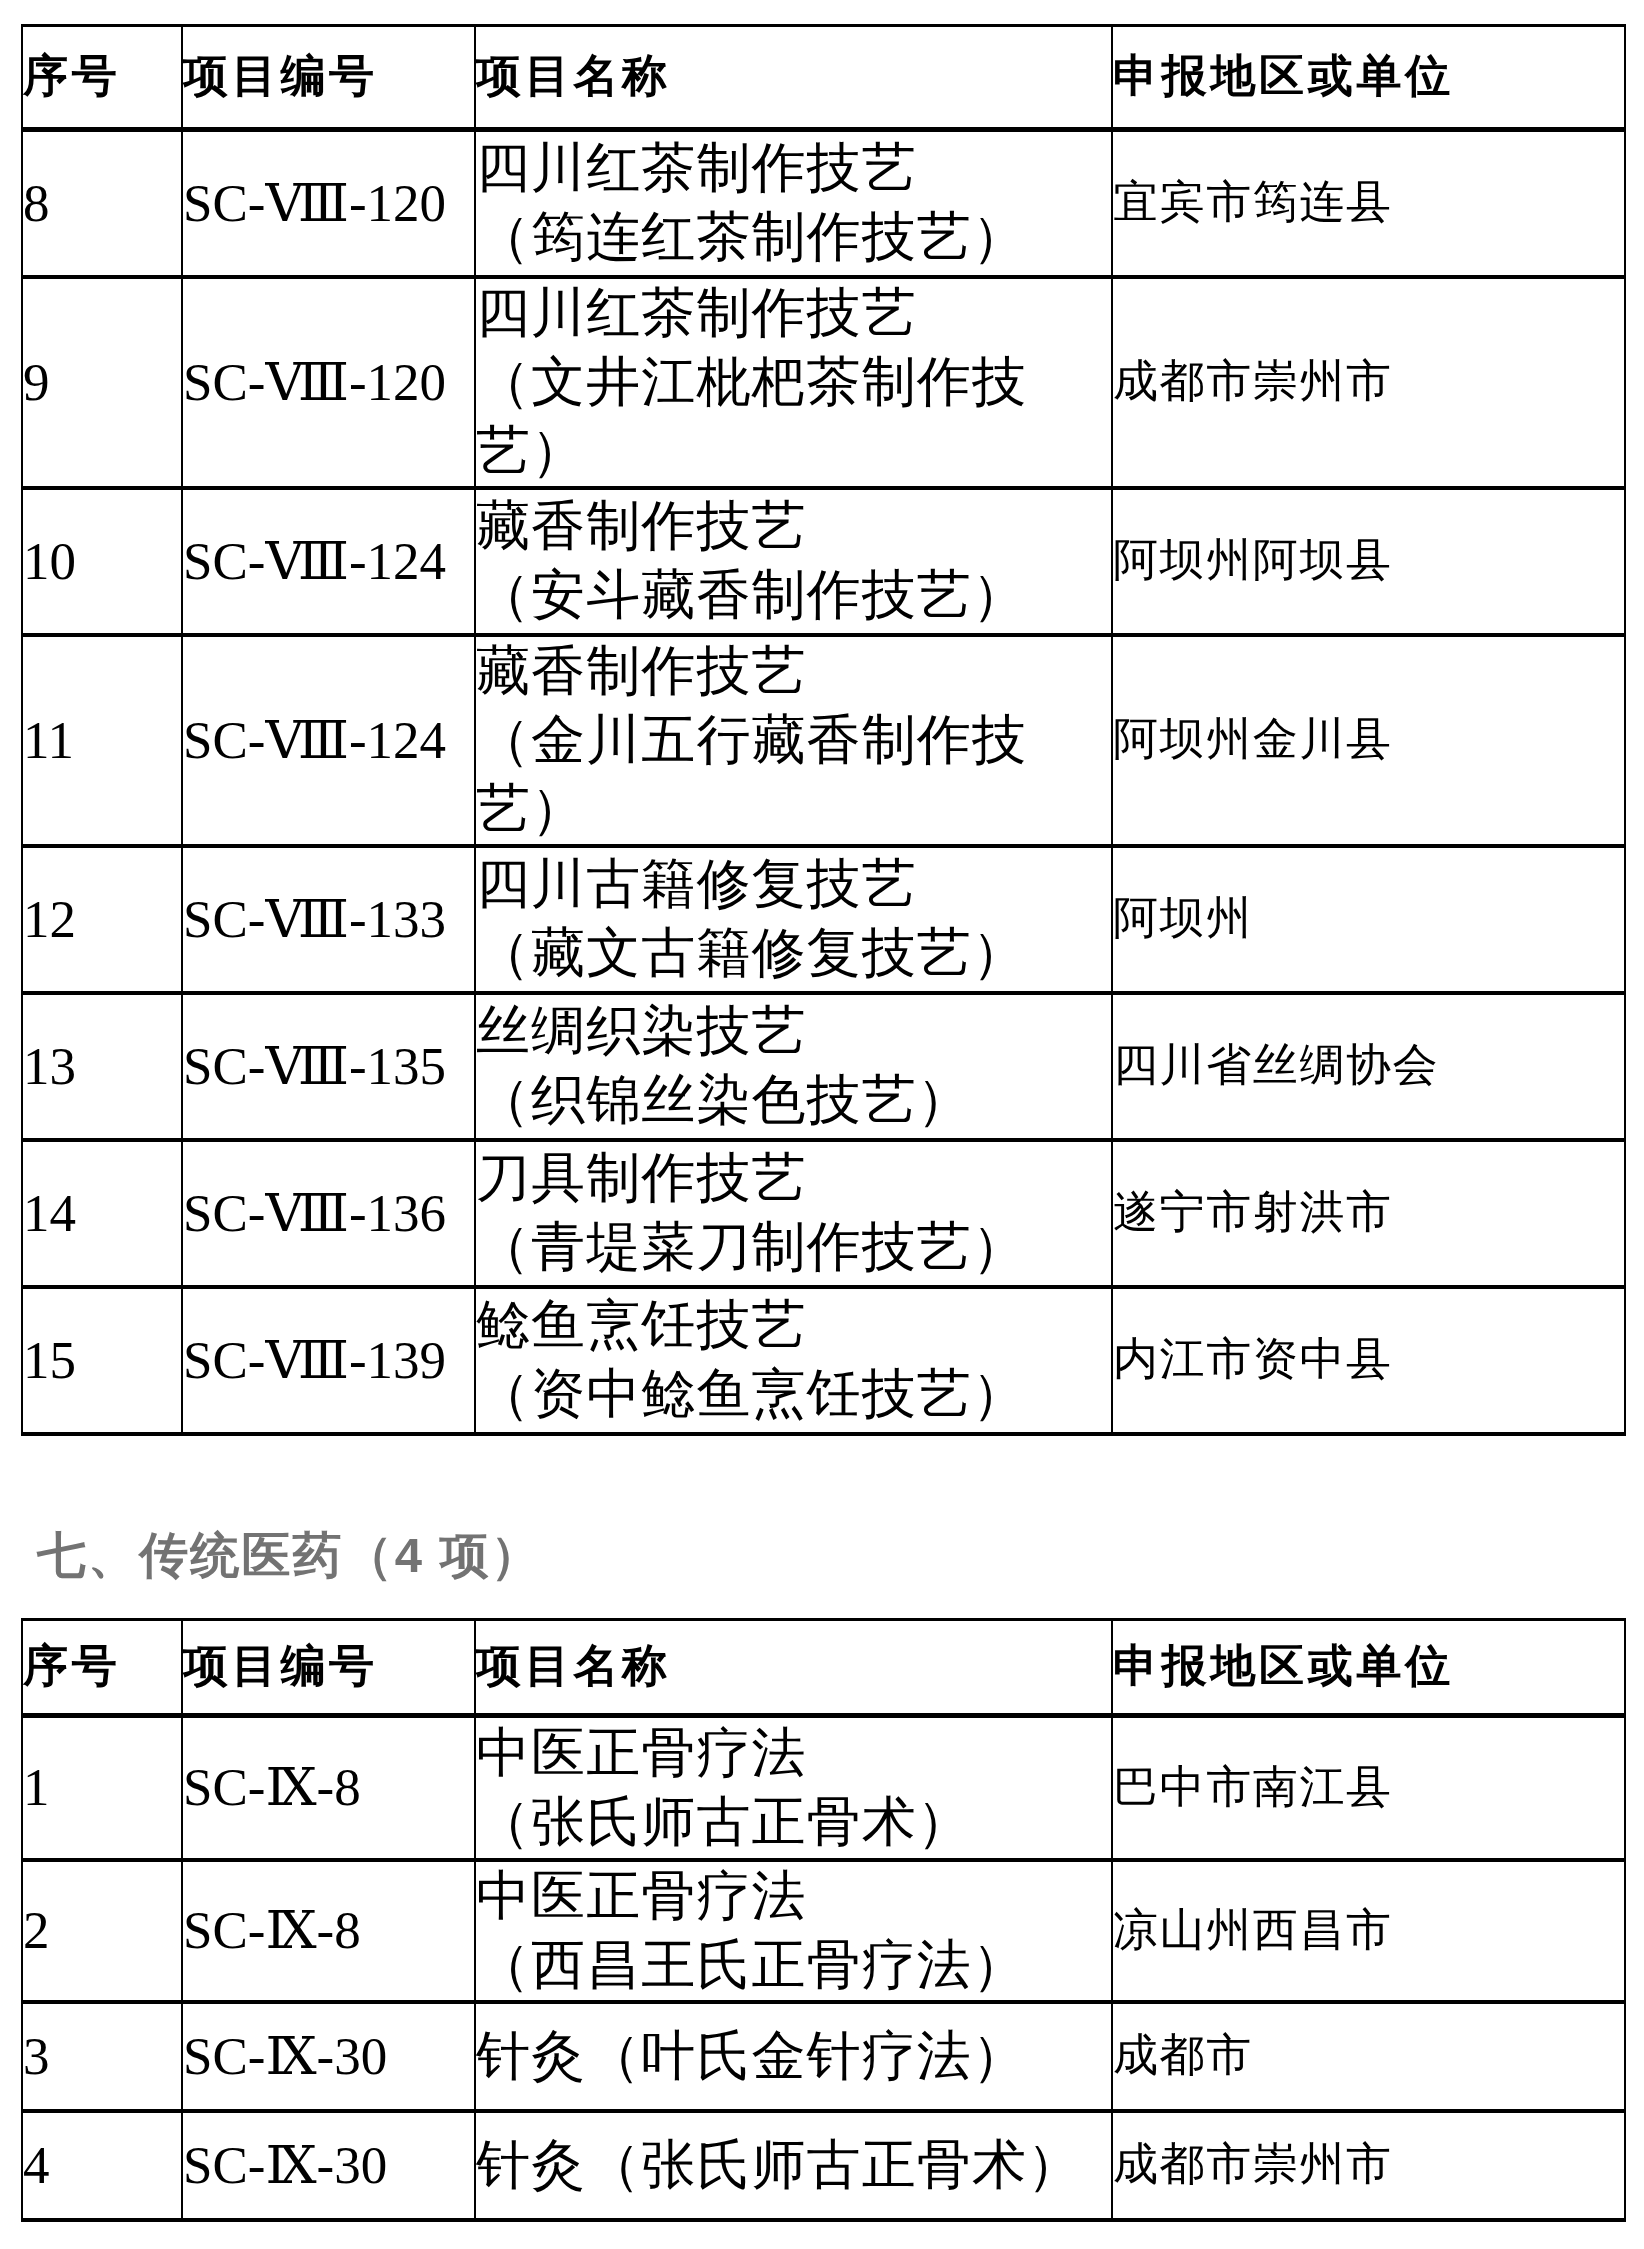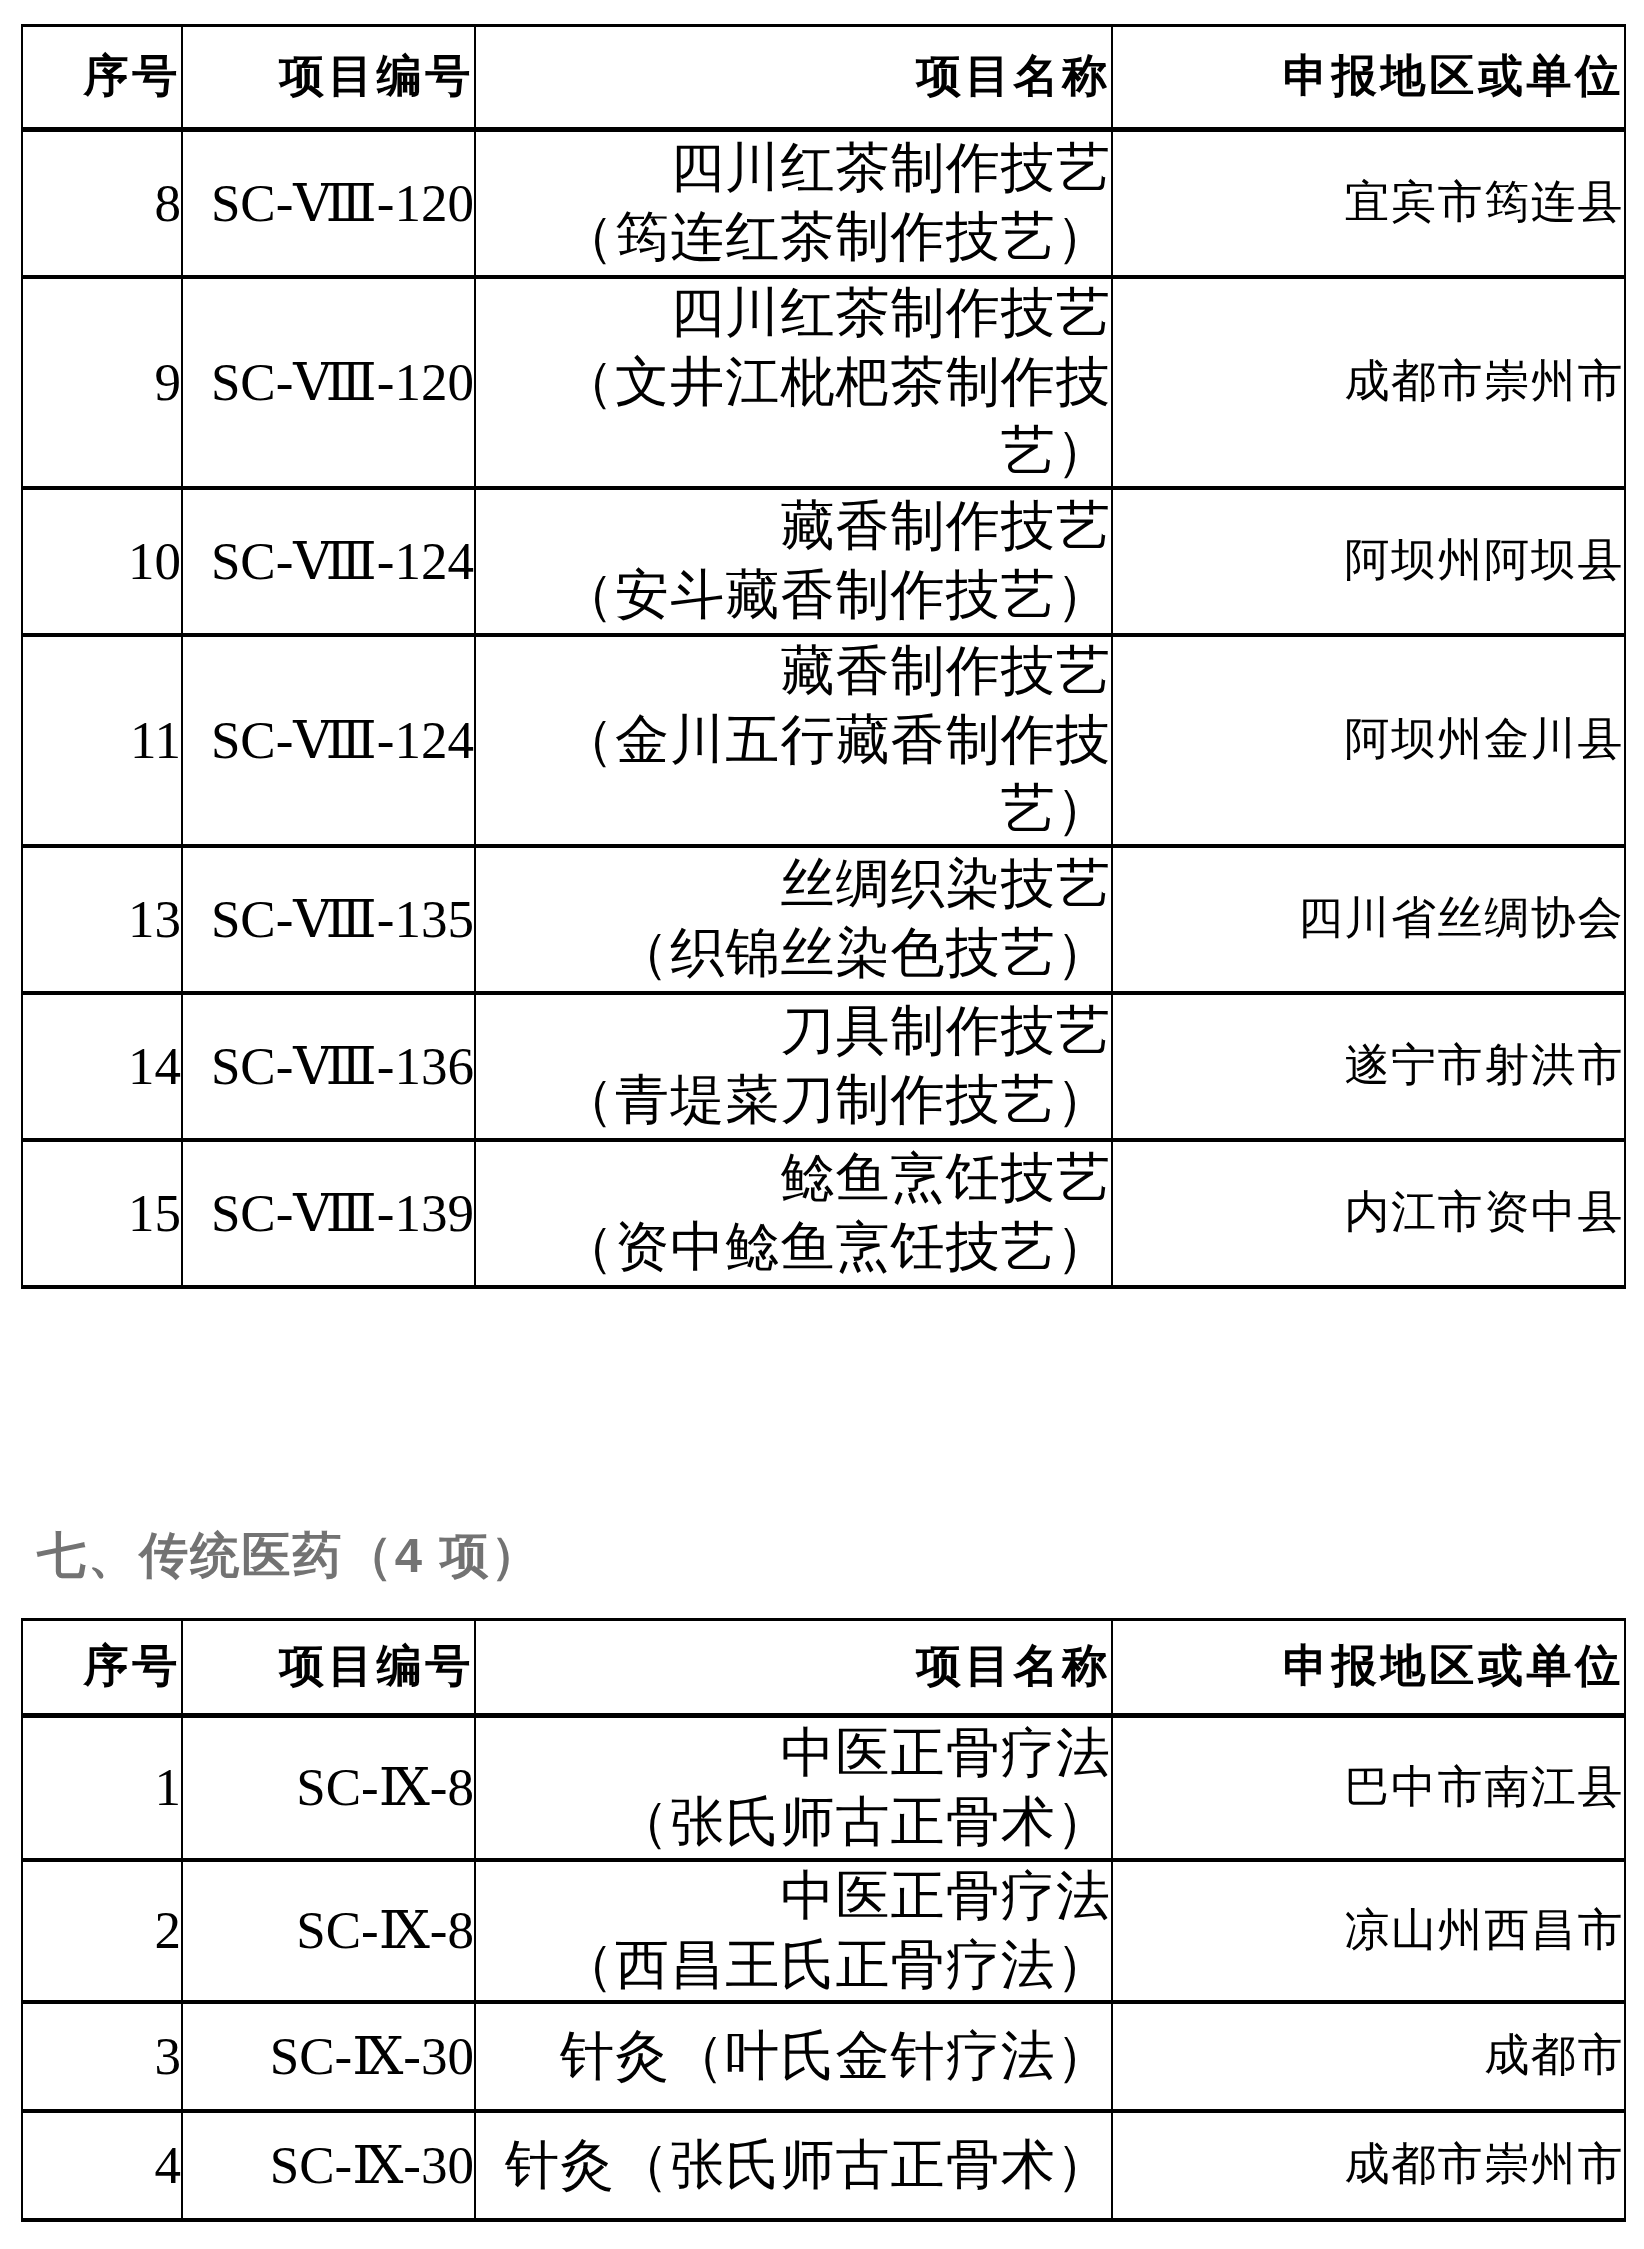--- a/index.html
+++ b/index.html
@@ -25,21 +25,21 @@
   col.c1{width:160px;}
   col.c2{width:293px;}
   col.c3{width:637px;}
   col.c4{width:513px;}
   .grid th,.grid td{
     border-left:2.1px solid #000;
     border-right:2.1px solid #000;
     border-top:4.8px solid #000;
     border-bottom:4.8px solid #000;
     padding:0;
-    text-align:right;
+    text-align:left;
     vertical-align:middle;
     line-height:1.15;
   }
   .grid thead th{
     border-top-width:3.2px;
     border-bottom-width:5.3px;
     font-weight:bold;
     font-size:45px;
     letter-spacing:3.7px;
   }
@@ -121,20 +121,29 @@
       <tr class="t1-row">
         <td class="num">11</td>
         <td class="code">SC-Ⅷ-124</td>
         <td class="name">
           <div class="nline">藏香制作技艺</div>
           <div class="nline">（金川五行藏香制作技艺）</div>
         </td>
         <td class="unit">阿坝州金川县</td>
       </tr>
       <tr class="t1-row">
+        <td class="num">12</td>
+        <td class="code">SC-Ⅷ-133</td>
+        <td class="name">
+          <div class="nline">四川古籍修复技艺</div>
+          <div class="nline">（藏文古籍修复技艺）</div>
+        </td>
+        <td class="unit">阿坝州</td>
+      </tr>
+      <tr class="t1-row">
         <td class="num">13</td>
         <td class="code">SC-Ⅷ-135</td>
         <td class="name">
           <div class="nline">丝绸织染技艺</div>
           <div class="nline">（织锦丝染色技艺）</div>
         </td>
         <td class="unit">四川省丝绸协会</td>
       </tr>
       <tr class="t1-row">
         <td class="num">14</td>

